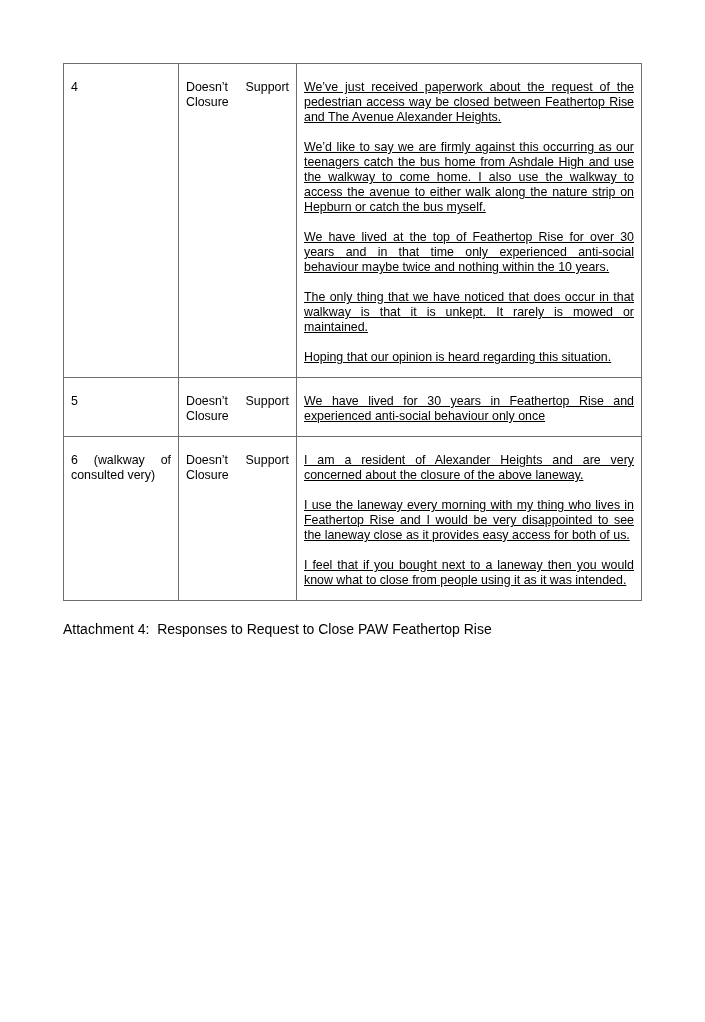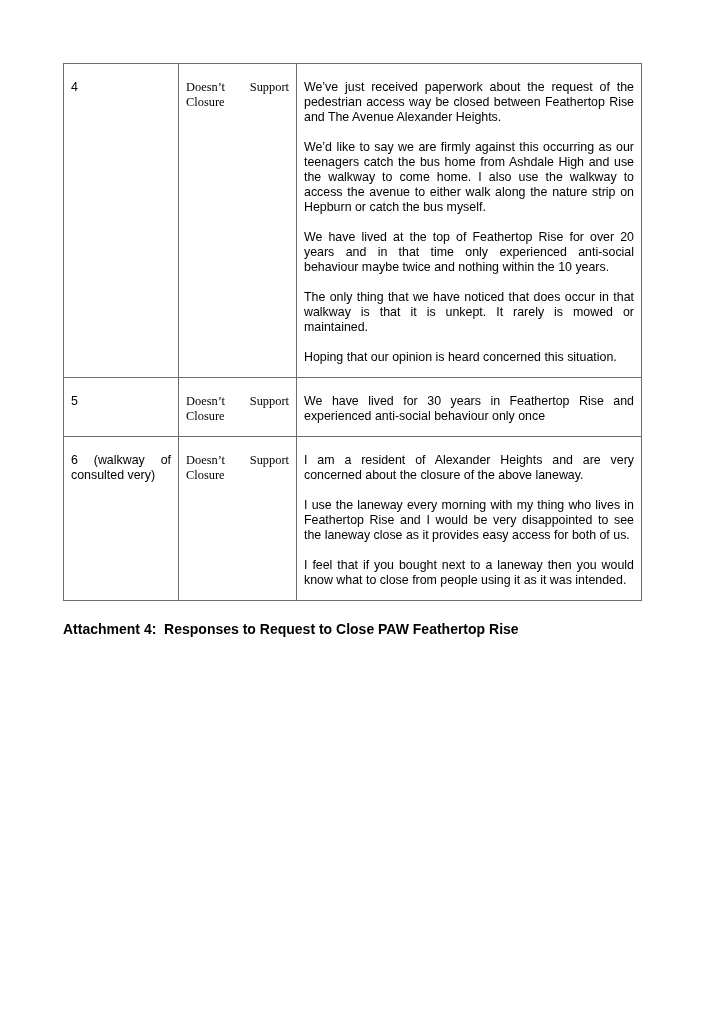--- a/index.html
+++ b/index.html
@@ -31,33 +31,34 @@
       font-size: 12.4px;
       line-height: 15px;
     }
     table.resp td {
       border: 1px solid #6e6e6e;
       vertical-align: top;
       padding: 16px 7px 12px 7px;
       text-align: justify;
     }
     td.c-num { width: 100px; }
-    td.c-pos { width: 103px; font-family: Liberation Serif, serif; }
+    td.c-pos { width: 103px; }
     td.c-com { width: auto; }
     td.c-com p {
       margin: 0 0 15px 0;
       text-align: justify;
+      text-decoration: underline;
     }
     td.c-com p:last-child { margin-bottom: 0; }
     .heading {
       position: absolute;
       left: 63px;
       top: 621px;
       font-size: 14px;
-      font-weight: bold;
+      font-weight: normal;
       line-height: 17px;
       white-space: nowrap;
     }
     .spc { white-space: pre; }
   </style>
 </head>
 <body>
 
 <div class="page">
 
@@ -71,23 +72,23 @@
         <td class="c-pos">
           <div style="display:flex;justify-content:space-between;">
             <span>Doesn’t</span>
             <span>Support</span>
           </div>
           <div>Closure</div>
         </td>
         <td class="c-com">
           <p>We’ve just received paperwork about the request of the pedestrian access way be closed between Feathertop Rise and The Avenue Alexander Heights.</p>
           <p>We’d like to say we are firmly against this occurring as our teenagers catch the bus home from Ashdale High and use the walkway to come home. I also use the walkway to access the avenue to either walk along the nature strip on Hepburn or catch the bus myself.</p>
-          <p>We have lived at the top of Feathertop Rise for over 20 years and in that time only experienced anti-social behaviour maybe twice and nothing within the 10 years.</p>
+          <p>We have lived at the top of Feathertop Rise for over 30 years and in that time only experienced anti-social behaviour maybe twice and nothing within the 10 years.</p>
           <p>The only thing that we have noticed that does occur in that walkway is that it is unkept. It rarely is mowed or maintained.</p>
-          <p>Hoping that our opinion is heard concerned this situation.</p>
+          <p>Hoping that our opinion is heard regarding this situation.</p>
         </td>
       </tr>
 
       <tr>
         <td class="c-num">
           <span>5</span>
         </td>
         <td class="c-pos">
           <div style="display:flex;justify-content:space-between;">
             <span>Doesn’t</span>

